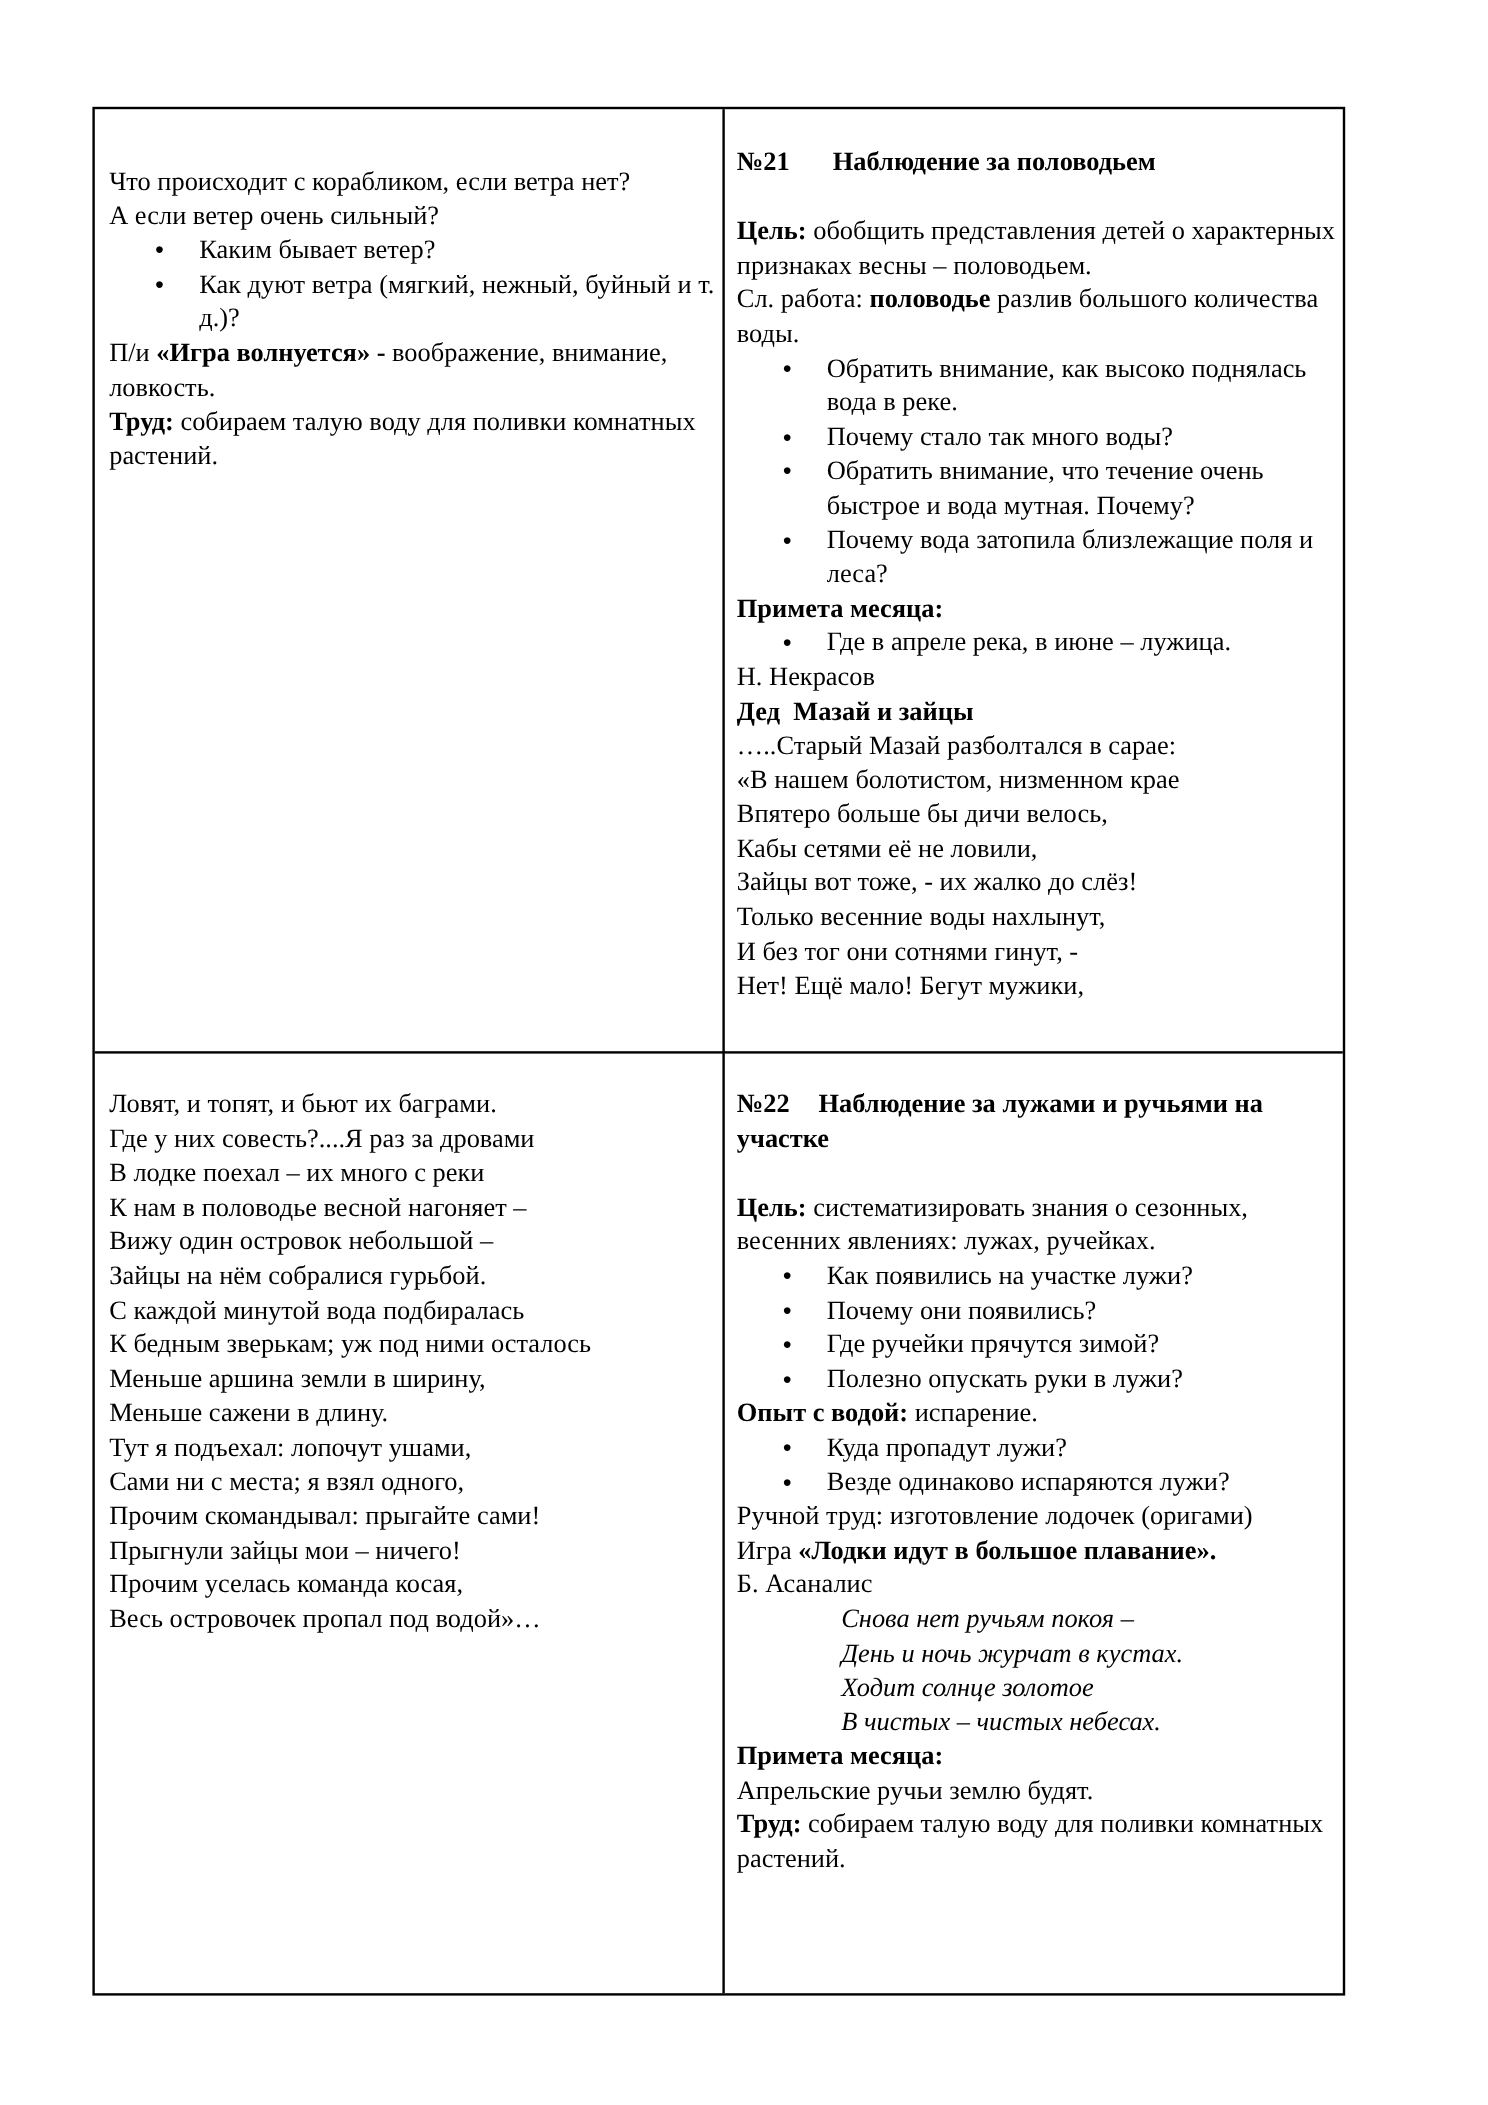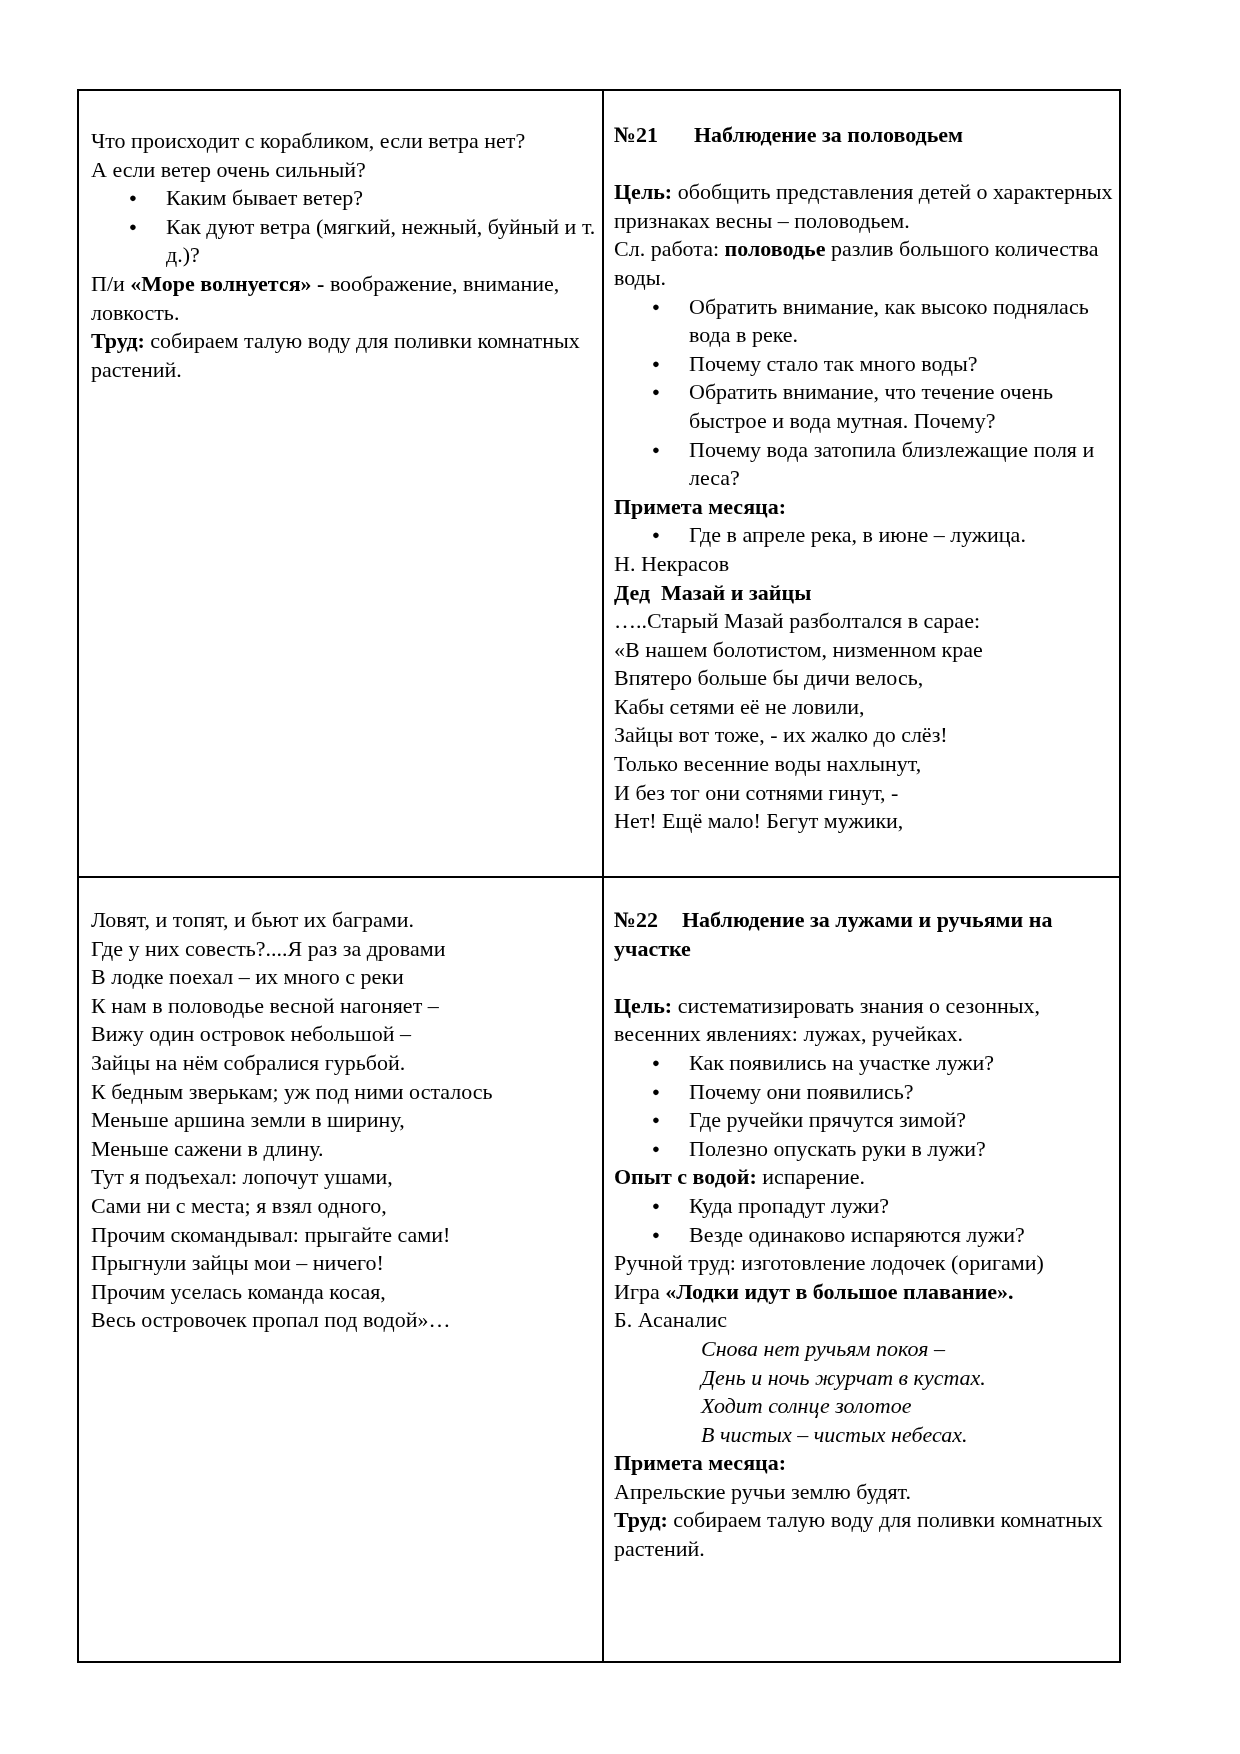--- a/index.html
+++ b/index.html
@@ -3,21 +3,21 @@
 <meta charset="utf-8">
 <style>
   html, body { margin: 0; padding: 0; background: #ffffff; }
   body { width: 1240px; height: 1754px; position: relative; overflow: hidden;
          font-family: "Liberation Serif", "DejaVu Serif", serif; color: #000; }
   .page-table { position: absolute; left: 77px; top: 89px; width: 1044px; height: 1574px;
                 border: 2px solid #000; box-sizing: border-box; }
   .vline { position: absolute; left: 523px; top: 0; width: 2px; height: 100%; background: #000; }
   .hline { position: absolute; left: 0; top: 785px; width: 100%; height: 2px; background: #000; }
   .cell { position: absolute; box-sizing: border-box; font-size: 22px; line-height: 28.6px; }
-  .c-tl { left: 12px; top: 36px; width: 505px; }
+  .c-tl { left: 12px; top: 46px; width: 505px; }
   .c-tr { left: 535px; top: 30px; width: 500px; }
   .c-bl { left: 12px; top: 815px; width: 505px; }
   .c-br { left: 535px; top: 815px; width: 500px; }
   .line { display: block; white-space: pre-wrap; }
   .b { font-weight: bold; }
   .title { font-weight: bold; display: block; }
   .spacer { display: block; height: 28.6px; }
   ul.bul { list-style: none; margin: 0; padding: 0; }
   ul.bul li { position: relative; padding-left: 75px; }
   ul.bul li::before { content: "●"; position: absolute; left: 38px; top: 0; font-size: 13px; }
@@ -31,21 +31,21 @@
   <div class="vline"></div>
   <div class="hline"></div>
 
   <div class="cell c-tl">
     <span class="line">Что происходит с корабликом, если ветра нет?</span>
     <span class="line">А если ветер очень сильный?</span>
     <ul class="bul">
       <li>Каким бывает ветер?</li>
       <li>Как дуют ветра (мягкий, нежный, буйный и т. д.)?</li>
     </ul>
-    <span class="line"><span>П/и </span><span class="b">«Море волнуется» -</span><span> воображение, внимание, ловкость.</span></span>
+    <span class="line"><span>П/и </span><span class="b">«Игра волнуется» -</span><span> воображение, внимание, ловкость.</span></span>
     <span class="line"><span class="b">Труд:</span><span> собираем талую воду для поливки комнатных растений.</span></span>
   </div>
 
   <div class="cell c-tr">
     <span class="title"><span class="num">№21</span><span>Наблюдение за половодьем</span></span>
     <span class="spacer"></span>
     <span class="line"><span class="b">Цель:</span><span> обобщить представления детей о характерных признаках весны – половодьем.</span></span>
     <span class="line"><span>Сл. работа: </span><span class="b">половодье</span><span> разлив большого количества воды.</span></span>
     <ul class="bul">
       <li>Обратить внимание, как высоко поднялась вода в реке.</li>
@@ -69,20 +69,21 @@
     <span class="line">Нет! Ещё мало! Бегут мужики,</span>
   </div>
 
   <div class="cell c-bl">
     <span class="line">Ловят, и топят, и бьют их баграми.</span>
     <span class="line">Где у них совесть?....Я раз за дровами</span>
     <span class="line">В лодке поехал – их много с реки</span>
     <span class="line">К нам в половодье весной нагоняет –</span>
     <span class="line">Вижу один островок небольшой –</span>
     <span class="line">Зайцы на нём собралися гурьбой.</span>
+    <span class="line">С каждой минутой вода подбиралась</span>
     <span class="line">К бедным зверькам; уж под ними осталось</span>
     <span class="line">Меньше аршина земли в ширину,</span>
     <span class="line">Меньше сажени в длину.</span>
     <span class="line">Тут я подъехал: лопочут ушами,</span>
     <span class="line">Сами ни с места; я взял одного,</span>
     <span class="line">Прочим скомандывал: прыгайте сами!</span>
     <span class="line">Прыгнули зайцы мои – ничего!</span>
     <span class="line">Прочим уселась команда косая,</span>
     <span class="line">Весь островочек пропал под водой»…</span>
   </div>

